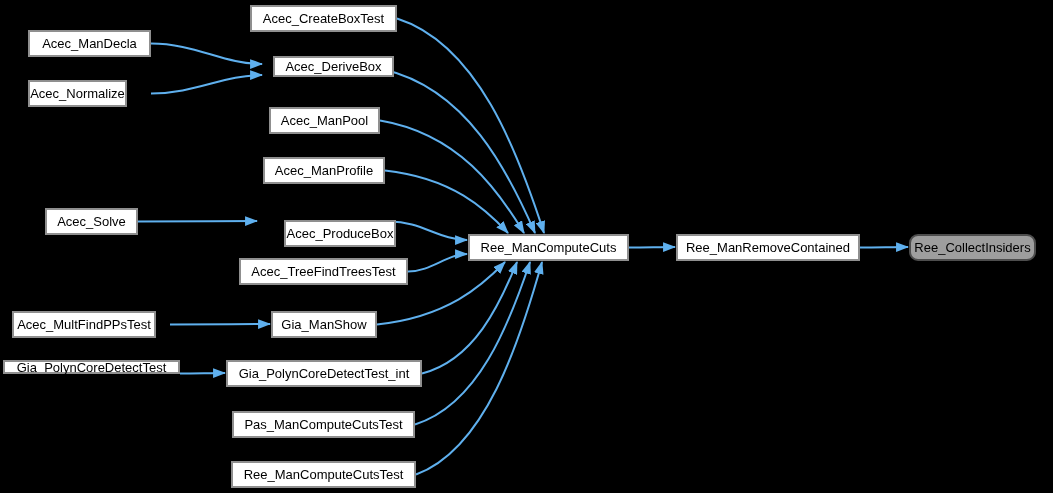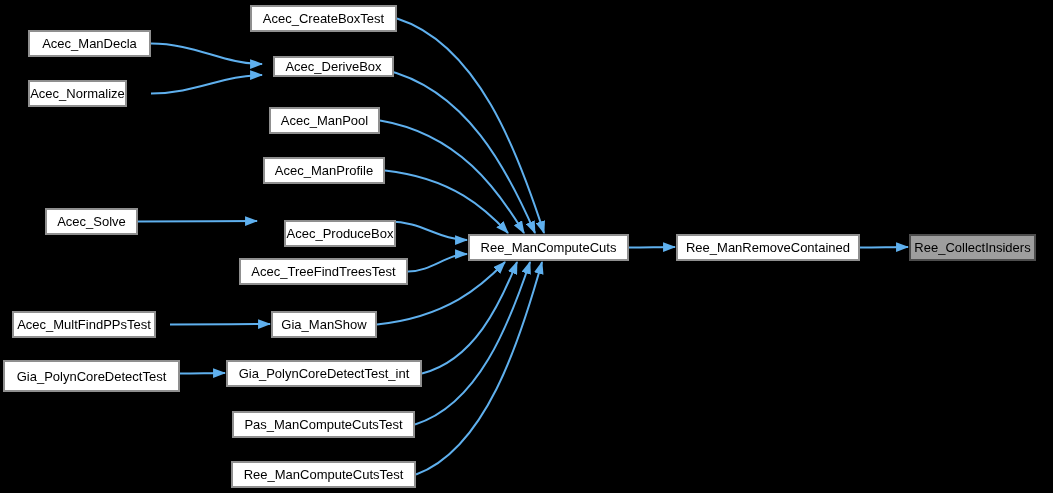--- a/index.html
+++ b/index.html
@@ -84,21 +84,21 @@
       <div class="node" style="left: 28px; top: 30px; width: 123px; height: 27px;">Acec_ManDecla</div>
       <div class="node" style="left: 273px; top: 56px; width: 121px; height: 21px;">Acec_DeriveBox</div>
       <div class="node" style="left: 28px; top: 80px; width: 99px; height: 27px;">Acec_Normalize</div>
       <div class="node" style="left: 269px; top: 107px; width: 111px; height: 27px;">Acec_ManPool</div>
       <div class="node" style="left: 263px; top: 157px; width: 122px; height: 27px;">Acec_ManProfile</div>
       <div class="node" style="left: 45px; top: 208px; width: 93px; height: 27px;">Acec_Solve</div>
       <div class="node" style="left: 258px; top: 220px; width: 112px; height: 27px; margin-left: 26px;">Acec_ProduceBox</div>
       <div class="node" style="left: 239px; top: 258px; width: 169px; height: 27px;">Acec_TreeFindTreesTest</div>
       <div class="node" style="left: 12px; top: 311px; width: 144px; height: 27px;">Acec_MultFindPPsTest</div>
       <div class="node" style="left: 271px; top: 311px; width: 106px; height: 27px;">Gia_ManShow</div>
-      <div class="node" style="left: 3px; top: 360px; width: 177px; height: 32px;">Gia_PolynCoreDetectTest</div>
+      <div class="node" style="left: 3px; top: 360px; width: 177px; height: 14px;">Gia_PolynCoreDetectTest</div>
       <div class="node" style="left: 226px; top: 360px; width: 196px; height: 27px;">Gia_PolynCoreDetectTest_int</div>
       <div class="node" style="left: 232px; top: 411px; width: 183px; height: 27px;">Pas_ManComputeCutsTest</div>
       <div class="node" style="left: 231px; top: 461px; width: 185px; height: 27px;">Ree_ManComputeCutsTest</div>
       <div class="node" style="left: 468px; top: 234px; width: 161px; height: 27px;">Ree_ManComputeCuts</div>
       <div class="node" style="left: 676px; top: 234px; width: 184px; height: 27px;">Ree_ManRemoveContained</div>
-      <div class="node highlight" style="left: 909px; top: 234px; width: 127px; height: 27px;">Ree_CollectInsiders</div>
+      <div class="node highlight" style="left: 909px; top: 234px; width: 127px; height: 27px; border-radius: 9px;">Ree_CollectInsiders</div>
     </div>
 </div>
 
 </body></html>

